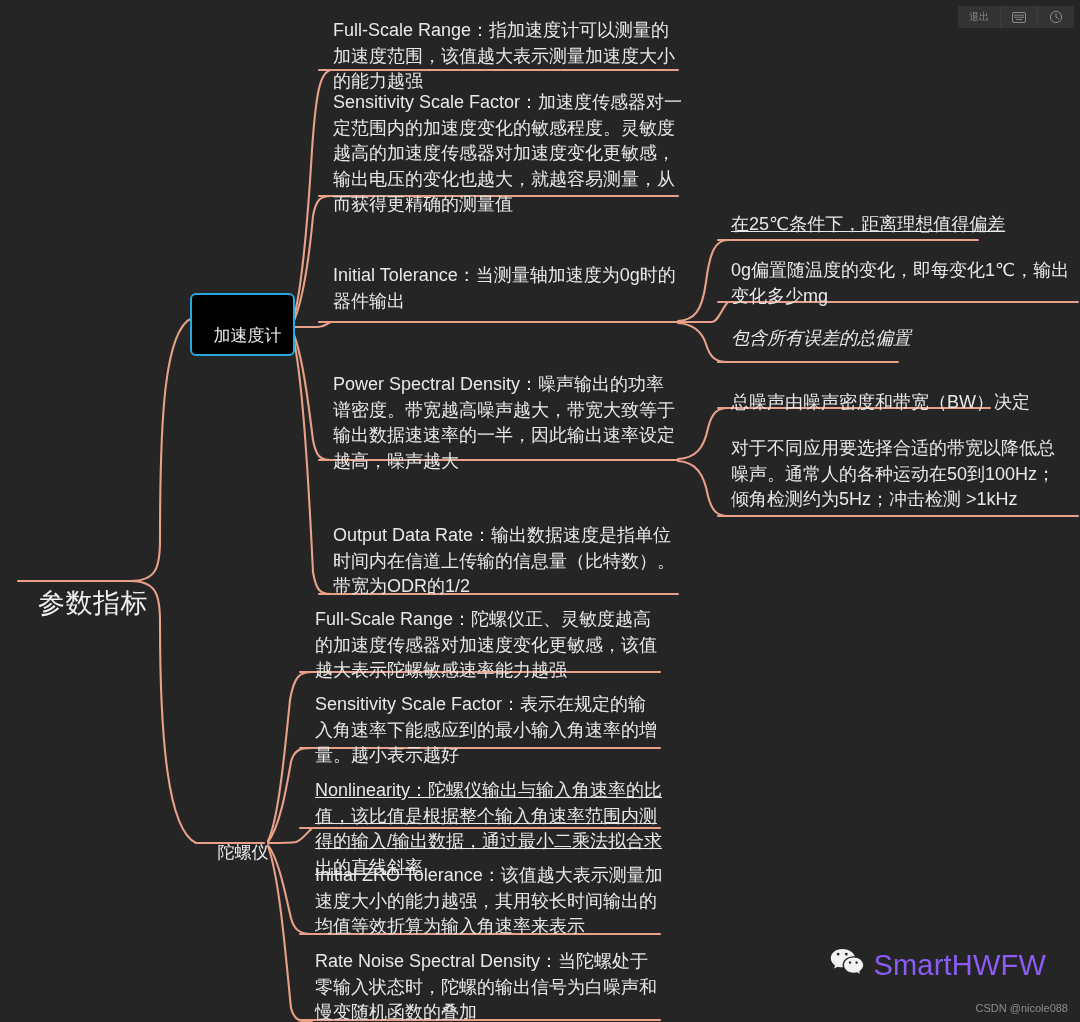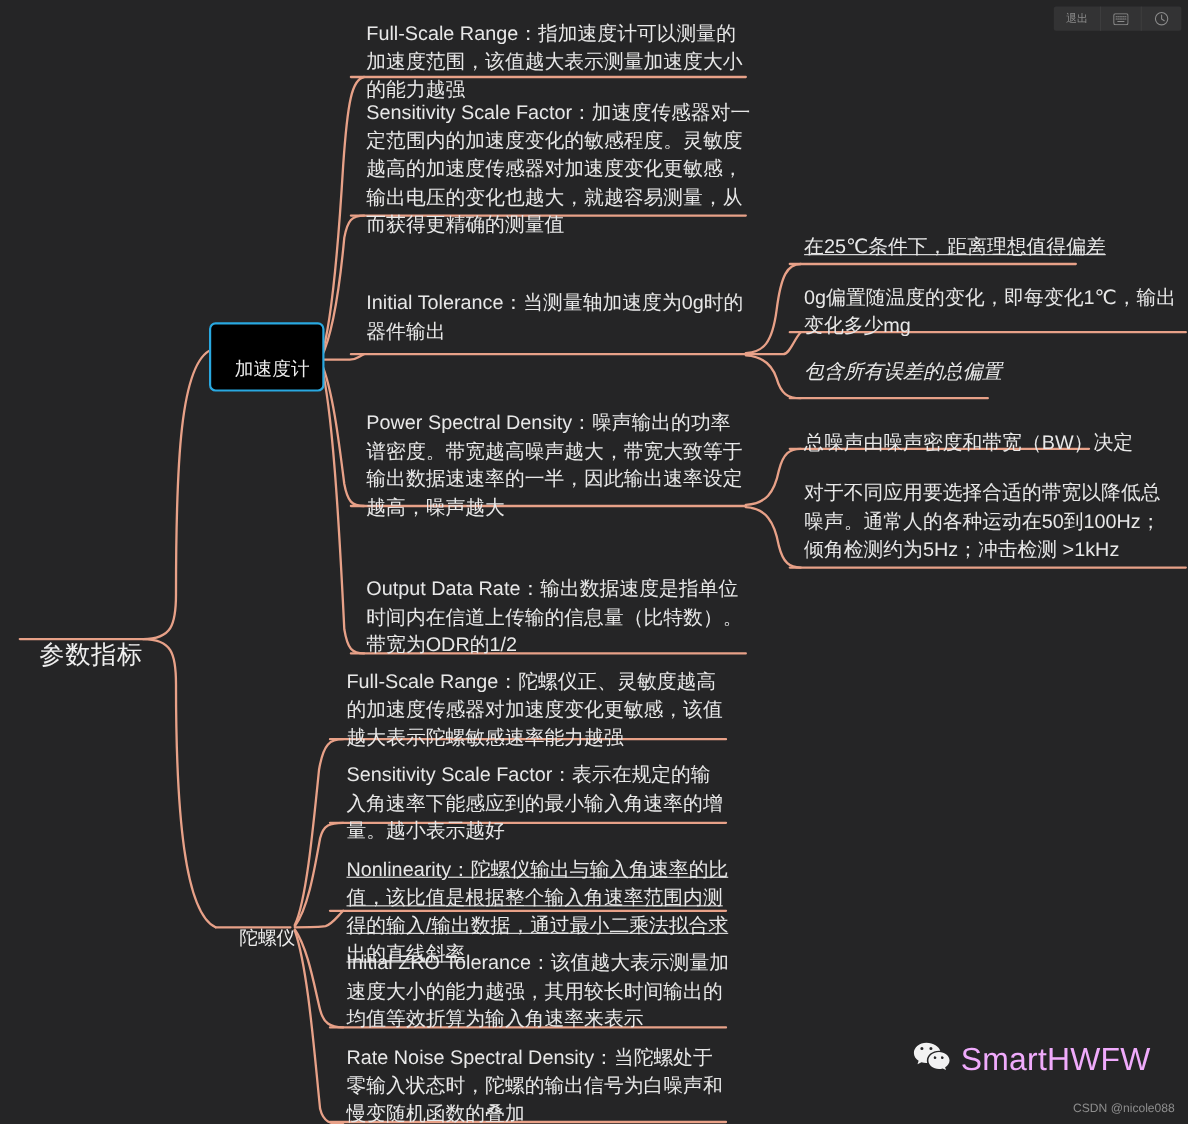--- a/index.html
+++ b/index.html
@@ -33,21 +33,21 @@
     line-height: 1.42;
     white-space: pre-wrap;
     color: #e8e8e8;
   }
   .node.topic {
     font-size: 18px;
   }
 
   
   #root-node {
-    font-size: 23px;
+    font-size: 27px;
     color: #efefef;
     letter-spacing: 0.5px;
   }
 
   
   .lvl2-label {
     font-size: 17px;
     color: #ededed;
     padding: 5px 12px 6px 12px;
   }
@@ -87,21 +87,21 @@
     position: absolute;
     right: 34px;
     bottom: 40px;
     display: flex;
     align-items: center;
     gap: 9px;
     z-index: 6;
   }
   #watermark .wm-text {
     font-size: 29px;
-    color: #f0abfc;
+    color: #8b5cf6;
     letter-spacing: 0.2px;
   }
   #credit {
     position: absolute;
     right: 12px;
     bottom: 8px;
     font-size: 11px;
     color: #8d8d8d;
     z-index: 6;
   }

